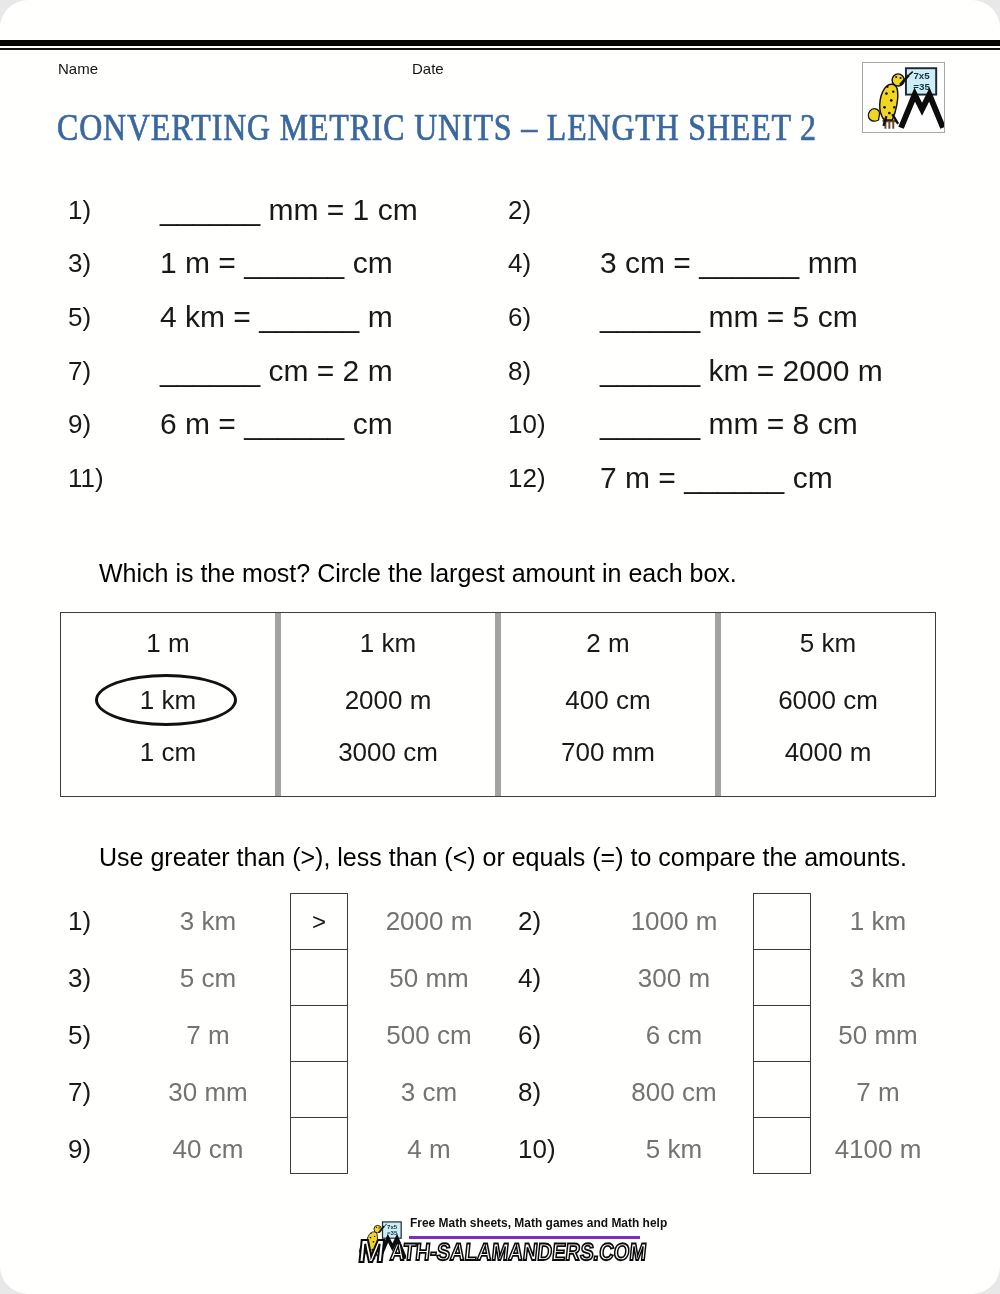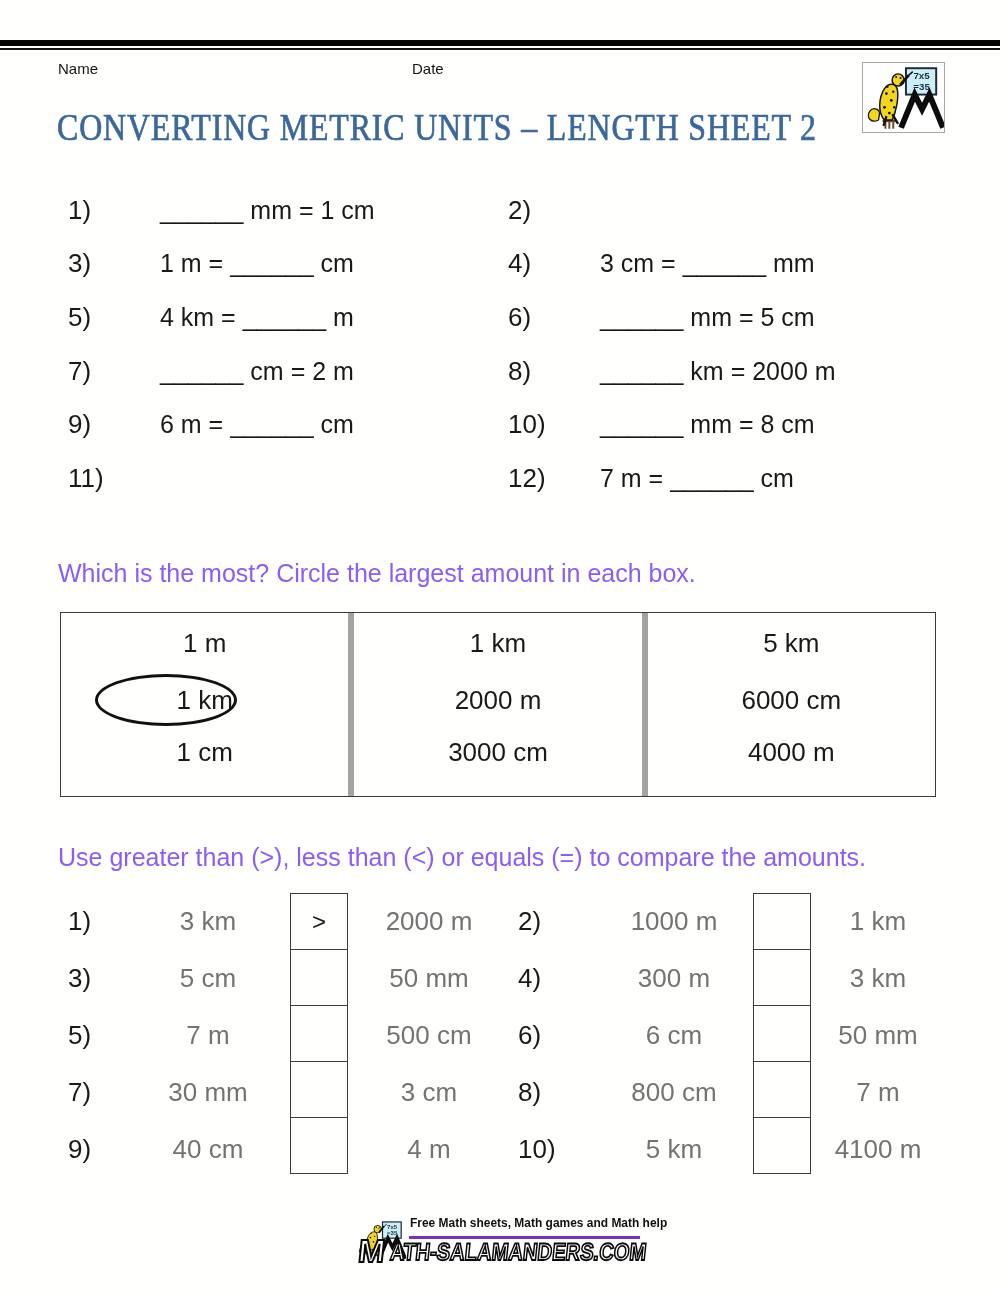--- a/index.html
+++ b/index.html
@@ -1,38 +1,38 @@
 <!DOCTYPE html>
 <html><head>
 <meta charset="utf-8">
 <style>
   * { margin:0; padding:0; box-sizing:border-box; }
   html,body { background:#e8e8e8; }
   #page {
     position:relative; width:1000px; height:1294px;
     background:#fffffe; margin:0 auto; overflow:hidden;
-    font-family:"Liberation Sans", sans-serif; color:#1a1a1a;
+    font-family:"Liberation Sans", sans-serif; color:#1a1a1a;border-radius:28px;
   }
   .abs { position:absolute; }
   .topbar   { left:0; top:40px; width:1000px; height:6px; background:#050505; }
   .topline  { left:0; top:48px; width:1000px; height:2px; background:#111; }
   .small-lab{ font-size:15px; color:#141414; }
   .title {
     left:57px; top:105px; font-family:"Liberation Serif", serif;
     font-size:38px; letter-spacing:1px; color:#3a689e; white-space:nowrap;
     transform:scaleX(0.84); transform-origin:left top;
     -webkit-text-stroke:0.7px #3a689e;
   }
   .logo-box {
     left:862px; top:62px; width:83px; height:71px;
     border:1px solid #a8a8a8; background:#fff;
   }
-  .ptxt { font-size:25px; line-height:26px; white-space:nowrap; color:#191919; }
+  .ptxt { font-size:30px; line-height:26px; white-space:nowrap; color:#191919; }
   .pnum { font-size:26px; line-height:26px; color:#191919; }
-  .heading { font-size:25px; line-height:28px; color:#8b5cf6; white-space:nowrap; }
+  .heading { font-size:25px; line-height:28px; color:#000000; white-space:nowrap;margin-left:41px; }
   .most-table {
     left:60px; top:612px; width:876px; height:185px;
     border:1px solid #3c3c3c; display:flex;
   }
   .most-cell { flex:1 1 0; border-right:6px solid #a3a3a3; }
   .most-cell:last-child { border-right:none; }
   .tl { text-align:center; font-size:26px; color:#191919; }
   .tl1 { height:56px; line-height:60px; }
   .tl2 { height:62px; line-height:62px; }
   .tl3 { height:46px; line-height:42px; }
@@ -141,20 +141,25 @@
       <div class="tl tl1">1 m</div>
       <div class="tl tl2">1 km</div>
       <div class="tl tl3">1 cm</div>
     </div>
     <div class="most-cell">
       <div class="tl tl1">1 km</div>
       <div class="tl tl2">2000 m</div>
       <div class="tl tl3">3000 cm</div>
     </div>
     <div class="most-cell">
+      <div class="tl tl1">2 m</div>
+      <div class="tl tl2">400 cm</div>
+      <div class="tl tl3">700 mm</div>
+    </div>
+    <div class="most-cell">
       <div class="tl tl1">5 km</div>
       <div class="tl tl2">6000 cm</div>
       <div class="tl tl3">4000 m</div>
     </div>
   </div>
   <div class="abs ellipse"></div>
 
   <div class="abs heading" style="left:58px; top:843px">Use greater than (&gt;), less than (&lt;) or equals (=) to compare the amounts.</div>
 
   <div class="abs stack" style="left:290px; top:893px">

